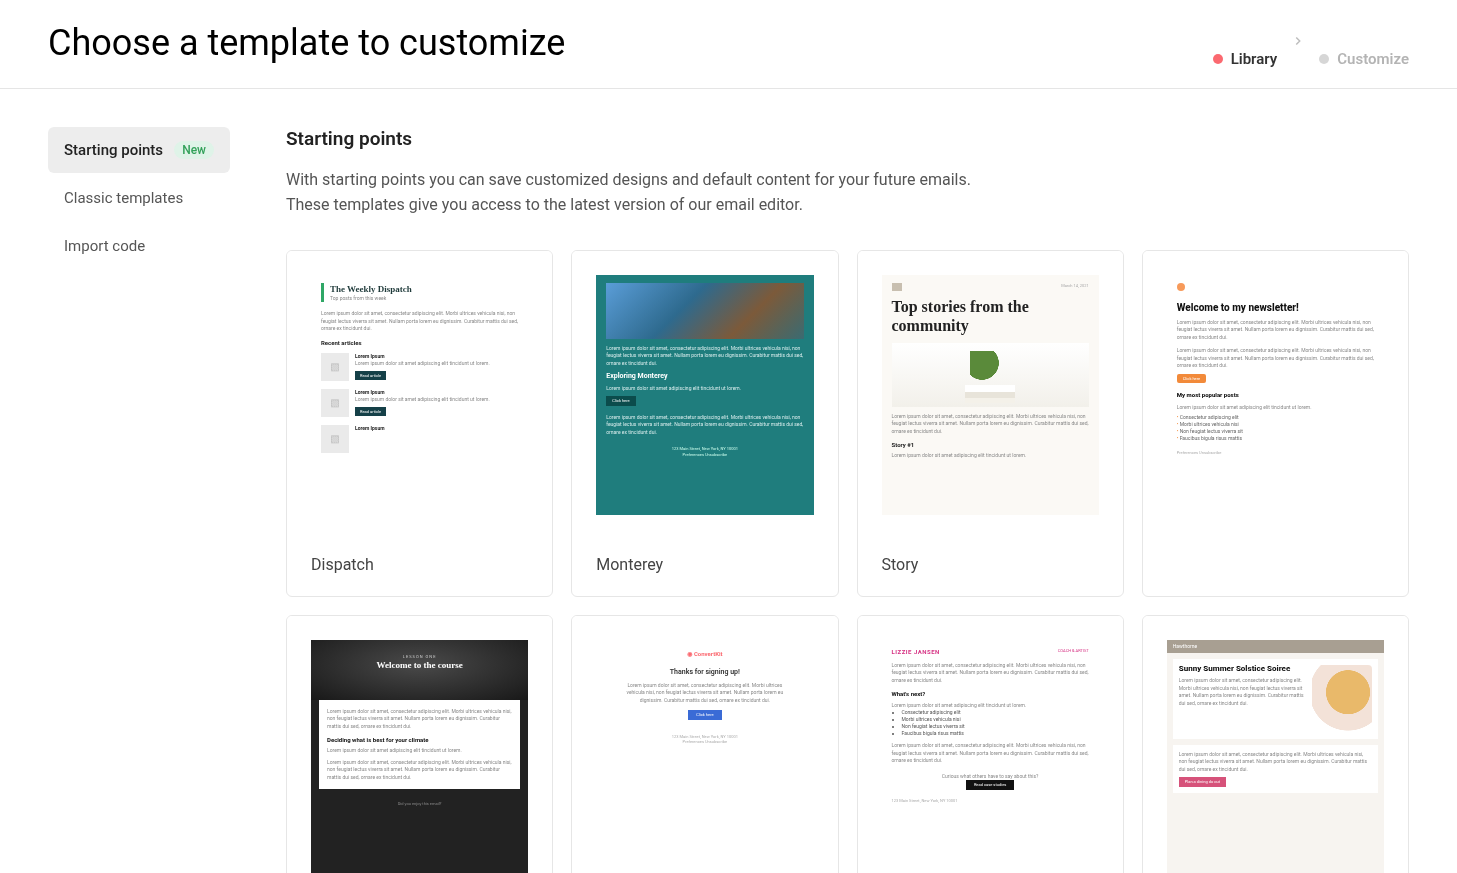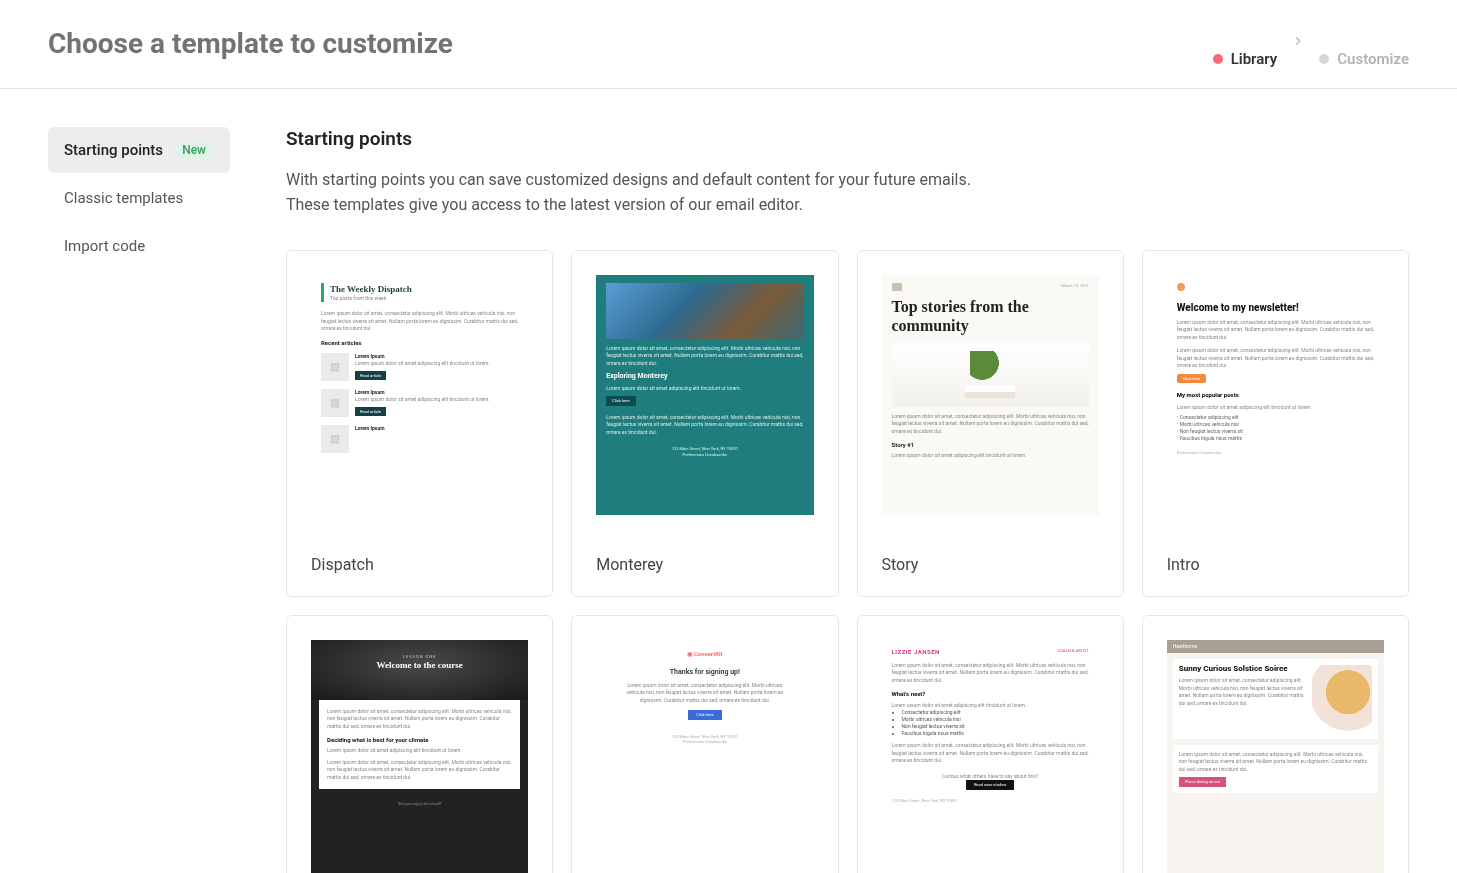--- a/index.html
+++ b/index.html
@@ -10,23 +10,23 @@
     font-size: 14px;
   }
   .header {
     display: flex;
     justify-content: space-between;
     align-items: center;
     padding: 18px 48px 20px 48px;
     border-bottom: 1px solid #e5e5e5;
   }
   .header h1 {
-    font-size: 28px;
-    font-weight: 700;
-    color: #737373;
+    font-size: 36px;
+    font-weight: 400;
+    color: #000000;
   }
   .stepper {
     display: flex;
     align-items: center;
     gap: 14px;
     font-size: 15px;
   }
   .step { display: flex; align-items: center; gap: 8px; margin-top: 32px; }
   .dot { width: 10px; height: 10px; border-radius: 50%; }
   .dot.active { background: #fb6970; }
@@ -306,21 +306,20 @@
             <div class="lorem">Lorem ipsum dolor sit amet adipiscing elit tincidunt ut lorem.</div>
             <div style="margin-top:3px;">
               <div><span class="bullet">•</span> <span>Consectetur adipiscing elit</span></div>
               <div><span class="bullet">•</span> <span>Morbi ultrices vehicula nisi</span></div>
               <div><span class="bullet">•</span> <span>Non feugiat lectus viverra sit</span></div>
               <div><span class="bullet">•</span> <span>Faucibus bigula risus mattis</span></div>
             </div>
             <div class="foot">Preferences   Unsubscribe</div>
           </div>
         </div>
-        <div class="card-label">Intro</div>
       </div>
 
       <div class="card">
         <div class="preview">
           <div class="mini course">
             <div class="hero">
               <div class="pre">LESSON ONE</div>
               <div class="t">Welcome to the course</div>
             </div>
             <div class="body">
@@ -374,21 +373,21 @@
           </div>
         </div>
       </div>
 
       <div class="card">
         <div class="preview">
           <div class="mini hawthorne">
             <div class="bar">Hawthorne</div>
             <div class="inner">
               <div class="left">
-                <div class="h">Sunny Curious Solstice Soiree</div>
+                <div class="h">Sunny Summer Solstice Soiree</div>
                 <div class="lorem" style="margin-top:4px;">Lorem ipsum dolor sit amet, consectetur adipiscing elit. Morbi ultrices vehicula nisi, non feugiat lectus viverra sit amet. Nullam porta lorem eu dignissim. Curabitur mattis dui sed, ornare ex tincidunt dui.</div>
               </div>
               <div class="pic"></div>
             </div>
             <div class="body2">
               <div class="lorem">Lorem ipsum dolor sit amet, consectetur adipiscing elit. Morbi ultrices vehicula nisi, non feugiat lectus viverra sit amet. Nullam porta lorem eu dignissim. Curabitur mattis dui sed, ornare ex tincidunt dui.</div>
               <span class="btn">Plan a dining do out</span>
             </div>
           </div>
         </div>

